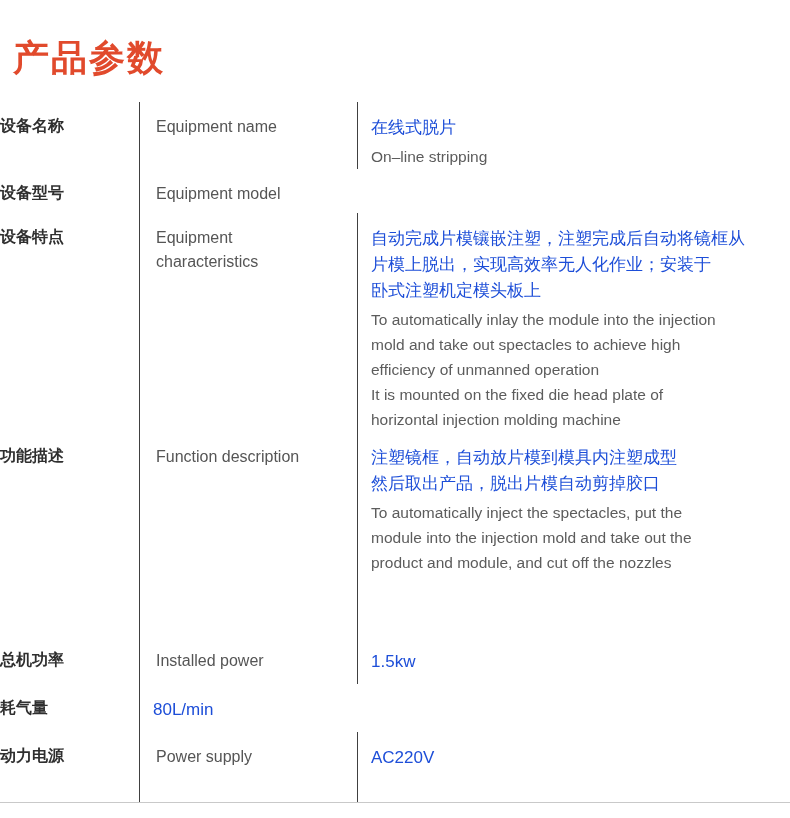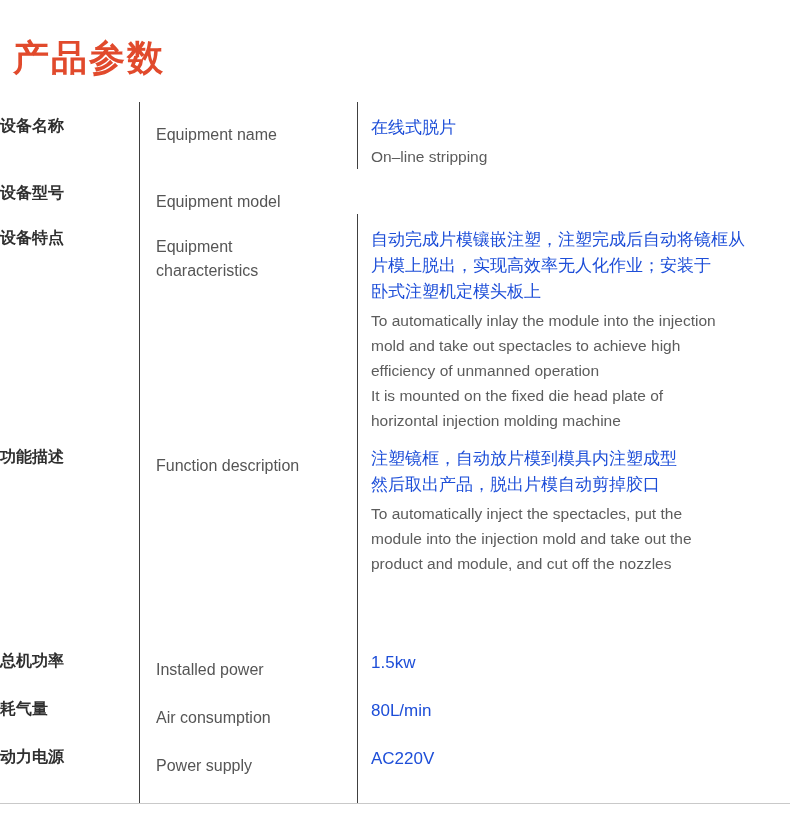--- a/index.html
+++ b/index.html
@@ -44,21 +44,20 @@
     font-size: 16px;
     font-weight: bold;
     color: #2f2f2f;
     line-height: 22px;
   }
   .label-en {
     font-size: 16px;
     color: #555555;
     line-height: 24px;
     white-space: pre-line;
-    margin-top: 8px;
   }
   .val-zh {
     font-size: 17px;
     color: #1d4ed8;
     line-height: 26px;
     white-space: pre-line;
   }
   .val-en {
     font-size: 15.5px;
     color: #5c5c5c;
@@ -159,23 +158,20 @@
         <div class="val-zh">1.5kw</div>
 
       </div>
     </div>
 
 
     <div class="spec-row">
       <div class="cell c1">
           <div class="label-zh">耗气量</div>
         </div>
-      <div class="cell c2">
-          <div class="label-en">Air consumption</div>
-        </div>
       <div class="cell c3">
         <div class="val-zh">80L/min</div>
 
       </div>
     </div>
 
     <div class="spec-row">
       <div class="cell c1">
           <div class="label-zh">动力电源</div>
         </div>

